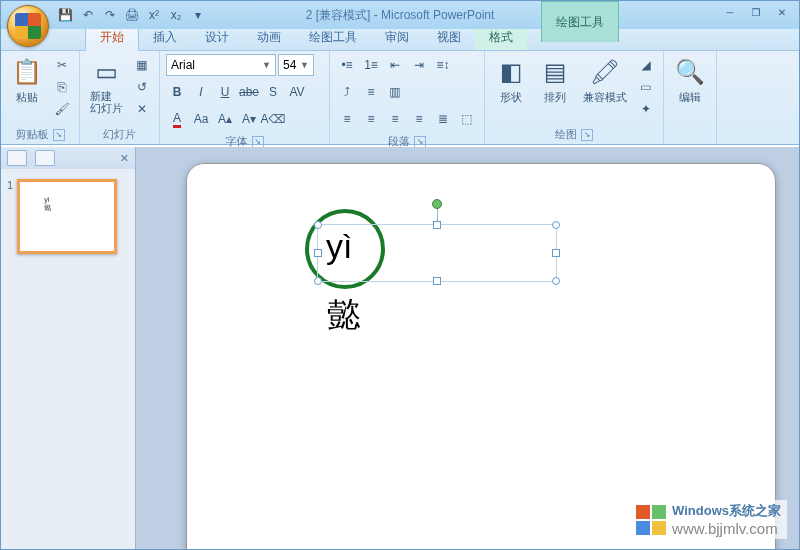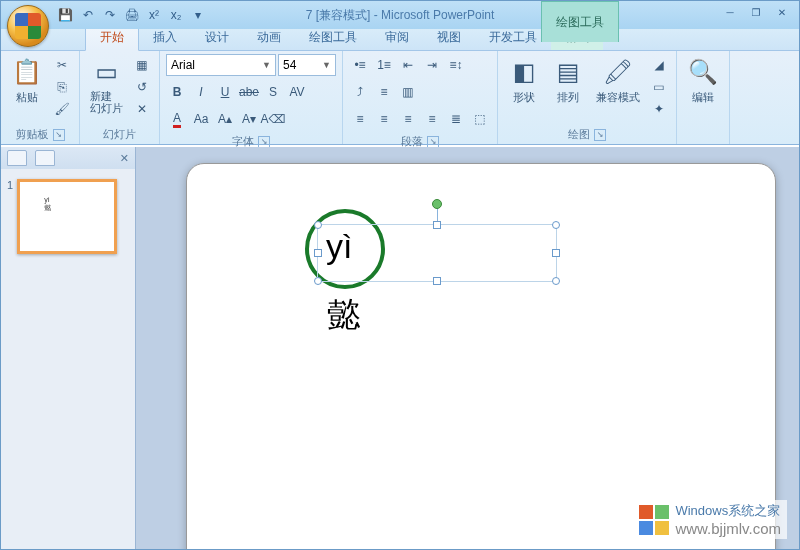--- a/index.html
+++ b/index.html
@@ -69,38 +69,37 @@
   <div class="office-btn"></div>
   <div class="qat">
     <div class="qat-btn">💾</div>
     <div class="qat-btn">↶</div>
     <div class="qat-btn">↷</div>
     <div class="qat-btn">🖨</div>
     <div class="qat-btn">x²</div>
     <div class="qat-btn">x₂</div>
     <div class="qat-btn">▾</div>
   </div>
-  <div class="title-text">7 [兼容模式] - Microsoft PowerPoint</div>
+  <div class="title-text">2 [兼容模式] - Microsoft PowerPoint</div>
   <div class="contextual-tab">绘图工具</div>
   <div class="win-controls">
     <div class="win-btn">─</div>
     <div class="win-btn">❐</div>
     <div class="win-btn">✕</div>
   </div>
 </div>
 
 <div class="tabs">
   <div class="tab active">开始</div>
   <div class="tab">插入</div>
   <div class="tab">设计</div>
   <div class="tab">动画</div>
   <div class="tab">绘图工具</div>
   <div class="tab">审阅</div>
   <div class="tab">视图</div>
-  <div class="tab">开发工具</div>
   <div class="tab context">格式</div>
 </div>
 
 <div class="ribbon">
 
   <div class="group">
     <div class="group-body">
       <div class="big-btn">
         <div class="big-icon">📋</div>
         <span>粘贴</span>
@@ -135,21 +134,21 @@
       </div>
   </div>
 
   <div class="group" style="min-width:170px">
     <div class="col-stack" style="gap:3px">
       <div class="small-row">
         <div class="font-combo" style="width:110px">
             <span>Arial</span>
             <span class="dd">▼</span>
           </div>
-        <div class="font-combo" style="width:58px">
+        <div class="font-combo" style="width:36px">
             <span>54</span>
             <span class="dd">▼</span>
           </div>
       </div>
       <div class="small-row">
         <div class="small-btn">
             <b>B</b>
           </div>
         <div class="small-btn">
             <i>I</i>
@@ -278,16 +277,16 @@
 </div>
 
 <div class="watermark">
   <div class="wm-icon">
       <span></span>
       <span></span>
       <span></span>
       <span></span>
     </div>
   <div>
-    <div style="font-weight:normal">Windows系统之家</div>
+    <div style="font-weight:bold">Windows系统之家</div>
     <div style="font-size:15px;color:#888">www.bjjmlv.com</div>
   </div>
 </div>
 
 </body></html>

